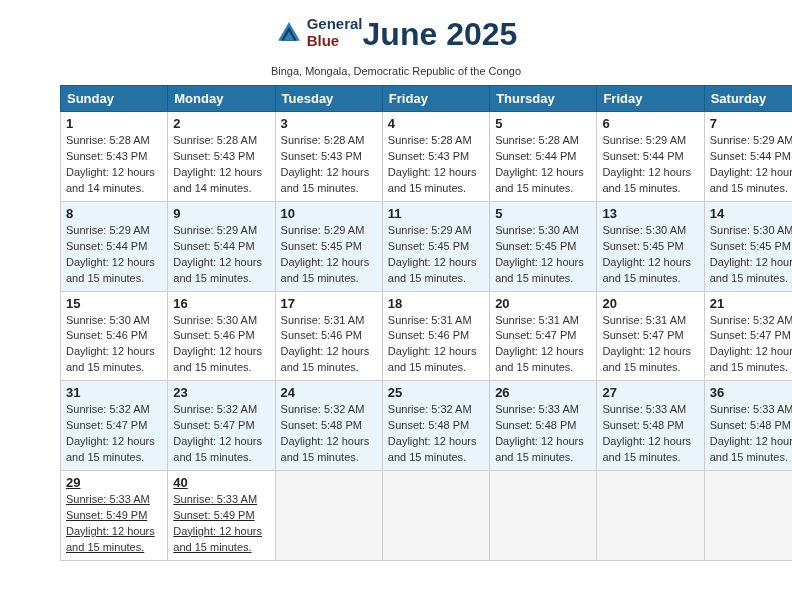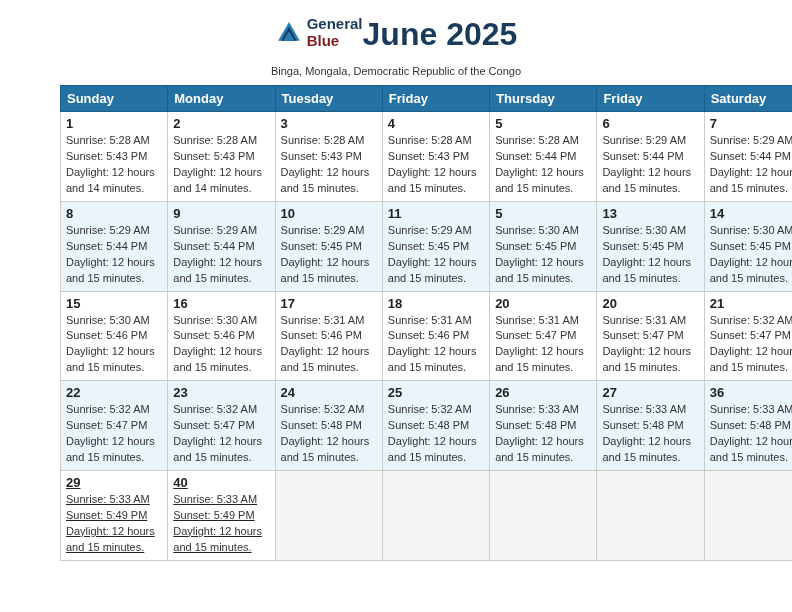--- a/index.html
+++ b/index.html
@@ -218,21 +218,21 @@
         <span class="day-num">20</span>
         <span class="day-info">Sunrise: 5:31 AM<br>Sunset: 5:47 PM<br>Daylight: 12 hours and 15 minutes.</span>
       </td>
           <td>
         <span class="day-num">21</span>
         <span class="day-info">Sunrise: 5:32 AM<br>Sunset: 5:47 PM<br>Daylight: 12 hours and 15 minutes.</span>
       </td>
         </tr>
         <tr class="week-row-alt">
           <td>
-        <span class="day-num">22</span>
+        <span class="day-num">31</span>
         <span class="day-info">Sunrise: 5:32 AM<br>Sunset: 5:47 PM<br>Daylight: 12 hours and 15 minutes.</span>
       </td>
           <td>
         <span class="day-num">23</span>
         <span class="day-info">Sunrise: 5:32 AM<br>Sunset: 5:47 PM<br>Daylight: 12 hours and 15 minutes.</span>
       </td>
           <td>
         <span class="day-num">24</span>
         <span class="day-info">Sunrise: 5:32 AM<br>Sunset: 5:48 PM<br>Daylight: 12 hours and 15 minutes.</span>
       </td>

